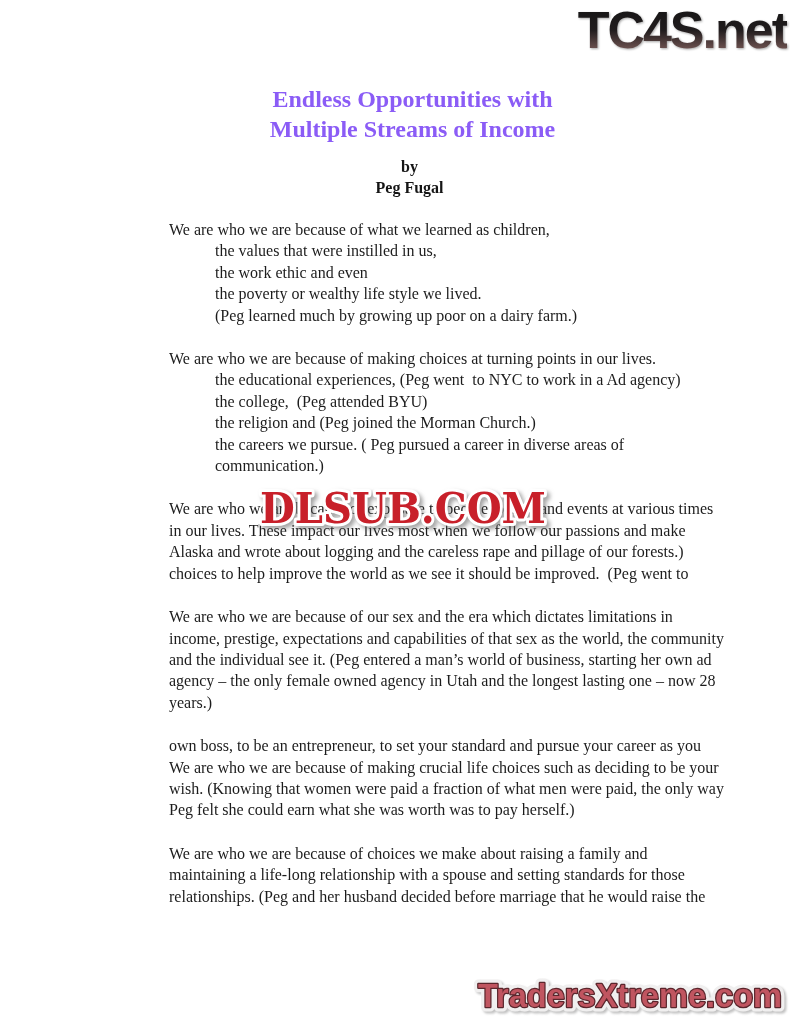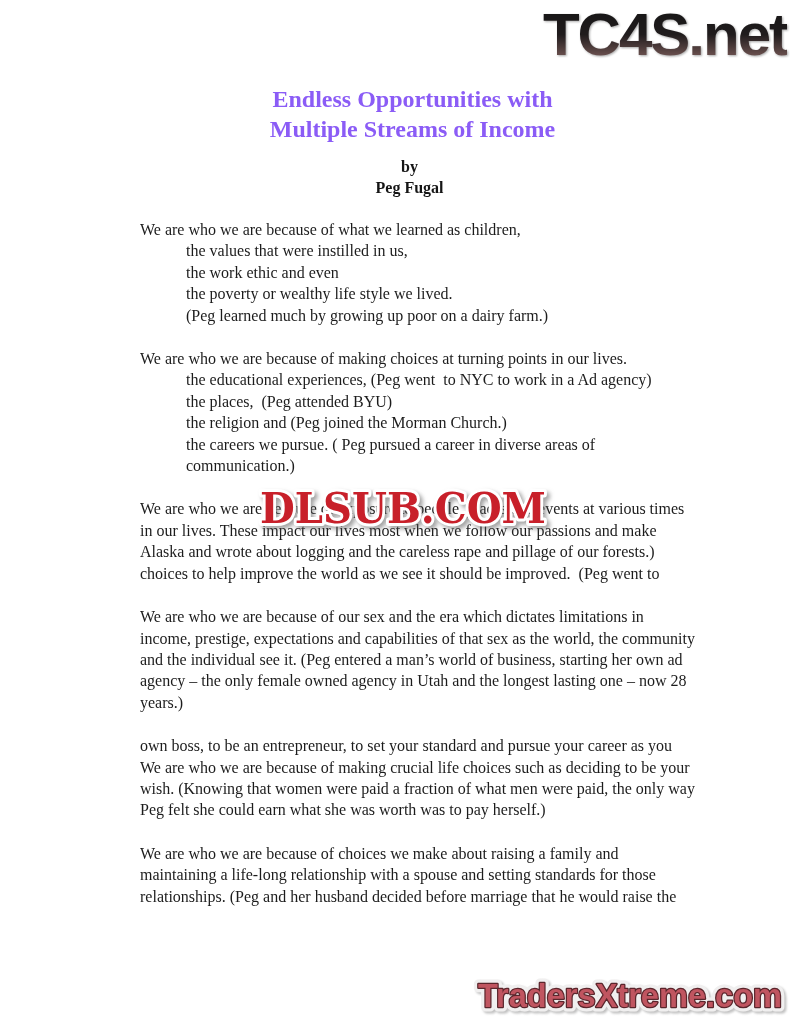--- a/index.html
+++ b/index.html
@@ -13,21 +13,21 @@
     color: #1c1c1c;
   }
 
   
   .logo-top {
     position: absolute;
     top: 0px;
     right: 4px;
     font-family: "Liberation Sans", sans-serif;
     font-weight: bold;
-    font-size: 60px;
+    font-size: 52px;
     letter-spacing: -2px;
     background: linear-gradient(180deg, #141414 0%, #201c1d 50%, #6d5250 82%, #a8908c 100%);
     -webkit-background-clip: text;
     background-clip: text;
     color: transparent;
     filter: drop-shadow(1px 1px 1px rgba(0,0,0,0.35));
   }
 
   
   .title {
@@ -58,21 +58,21 @@
   
   .body-text {
     position: absolute;
     top: 219px;
     left: 140px;
     width: 560px;
     font-size: 16px;
     line-height: 21.4px;
   }
   .para { margin: 0 0 22px 0; }
-  .line { white-space: pre; }
+  .line { white-space: pre; margin-left: 29px; }
   .line.indent { padding-left: 46px; }
 
   
   .watermark {
     position: absolute;
     left: 248px;
     top: 482px;
     width: 310px;
     height: 54px;
     filter: drop-shadow(3px 3px 2px rgba(90,90,90,0.55));
@@ -110,21 +110,21 @@
       <div class="para">
         <div class="line">We are who we are because of what we learned as children,</div>
         <div class="line indent">the values that were instilled in us,</div>
         <div class="line indent">the work ethic and even</div>
         <div class="line indent">the poverty or wealthy life style we lived.</div>
         <div class="line indent">(Peg learned much by growing up poor on a dairy farm.)</div>
       </div>
       <div class="para">
         <div class="line">We are who we are because of making choices at turning points in our lives.</div>
         <div class="line indent">the educational experiences, (Peg went  to NYC to work in a Ad agency)</div>
-        <div class="line indent">the places,  (Peg attended BYU)</div>
+        <div class="line indent">the college,  (Peg attended BYU)</div>
         <div class="line indent">the religion and (Peg joined the Morman Church.)</div>
         <div class="line indent">the careers we pursue. ( Peg pursued a career in diverse areas of</div>
         <div class="line indent">communication.)</div>
       </div>
       <div class="para">
         <div class="line">We are who we are because of exposure to people, places and events at various times</div>
         <div class="line">in our lives. These impact our lives most when we follow our passions and make</div>
         <div class="line">Alaska and wrote about logging and the careless rape and pillage of our forests.)</div>
         <div class="line">choices to help improve the world as we see it should be improved.  (Peg went to</div>
       </div>

